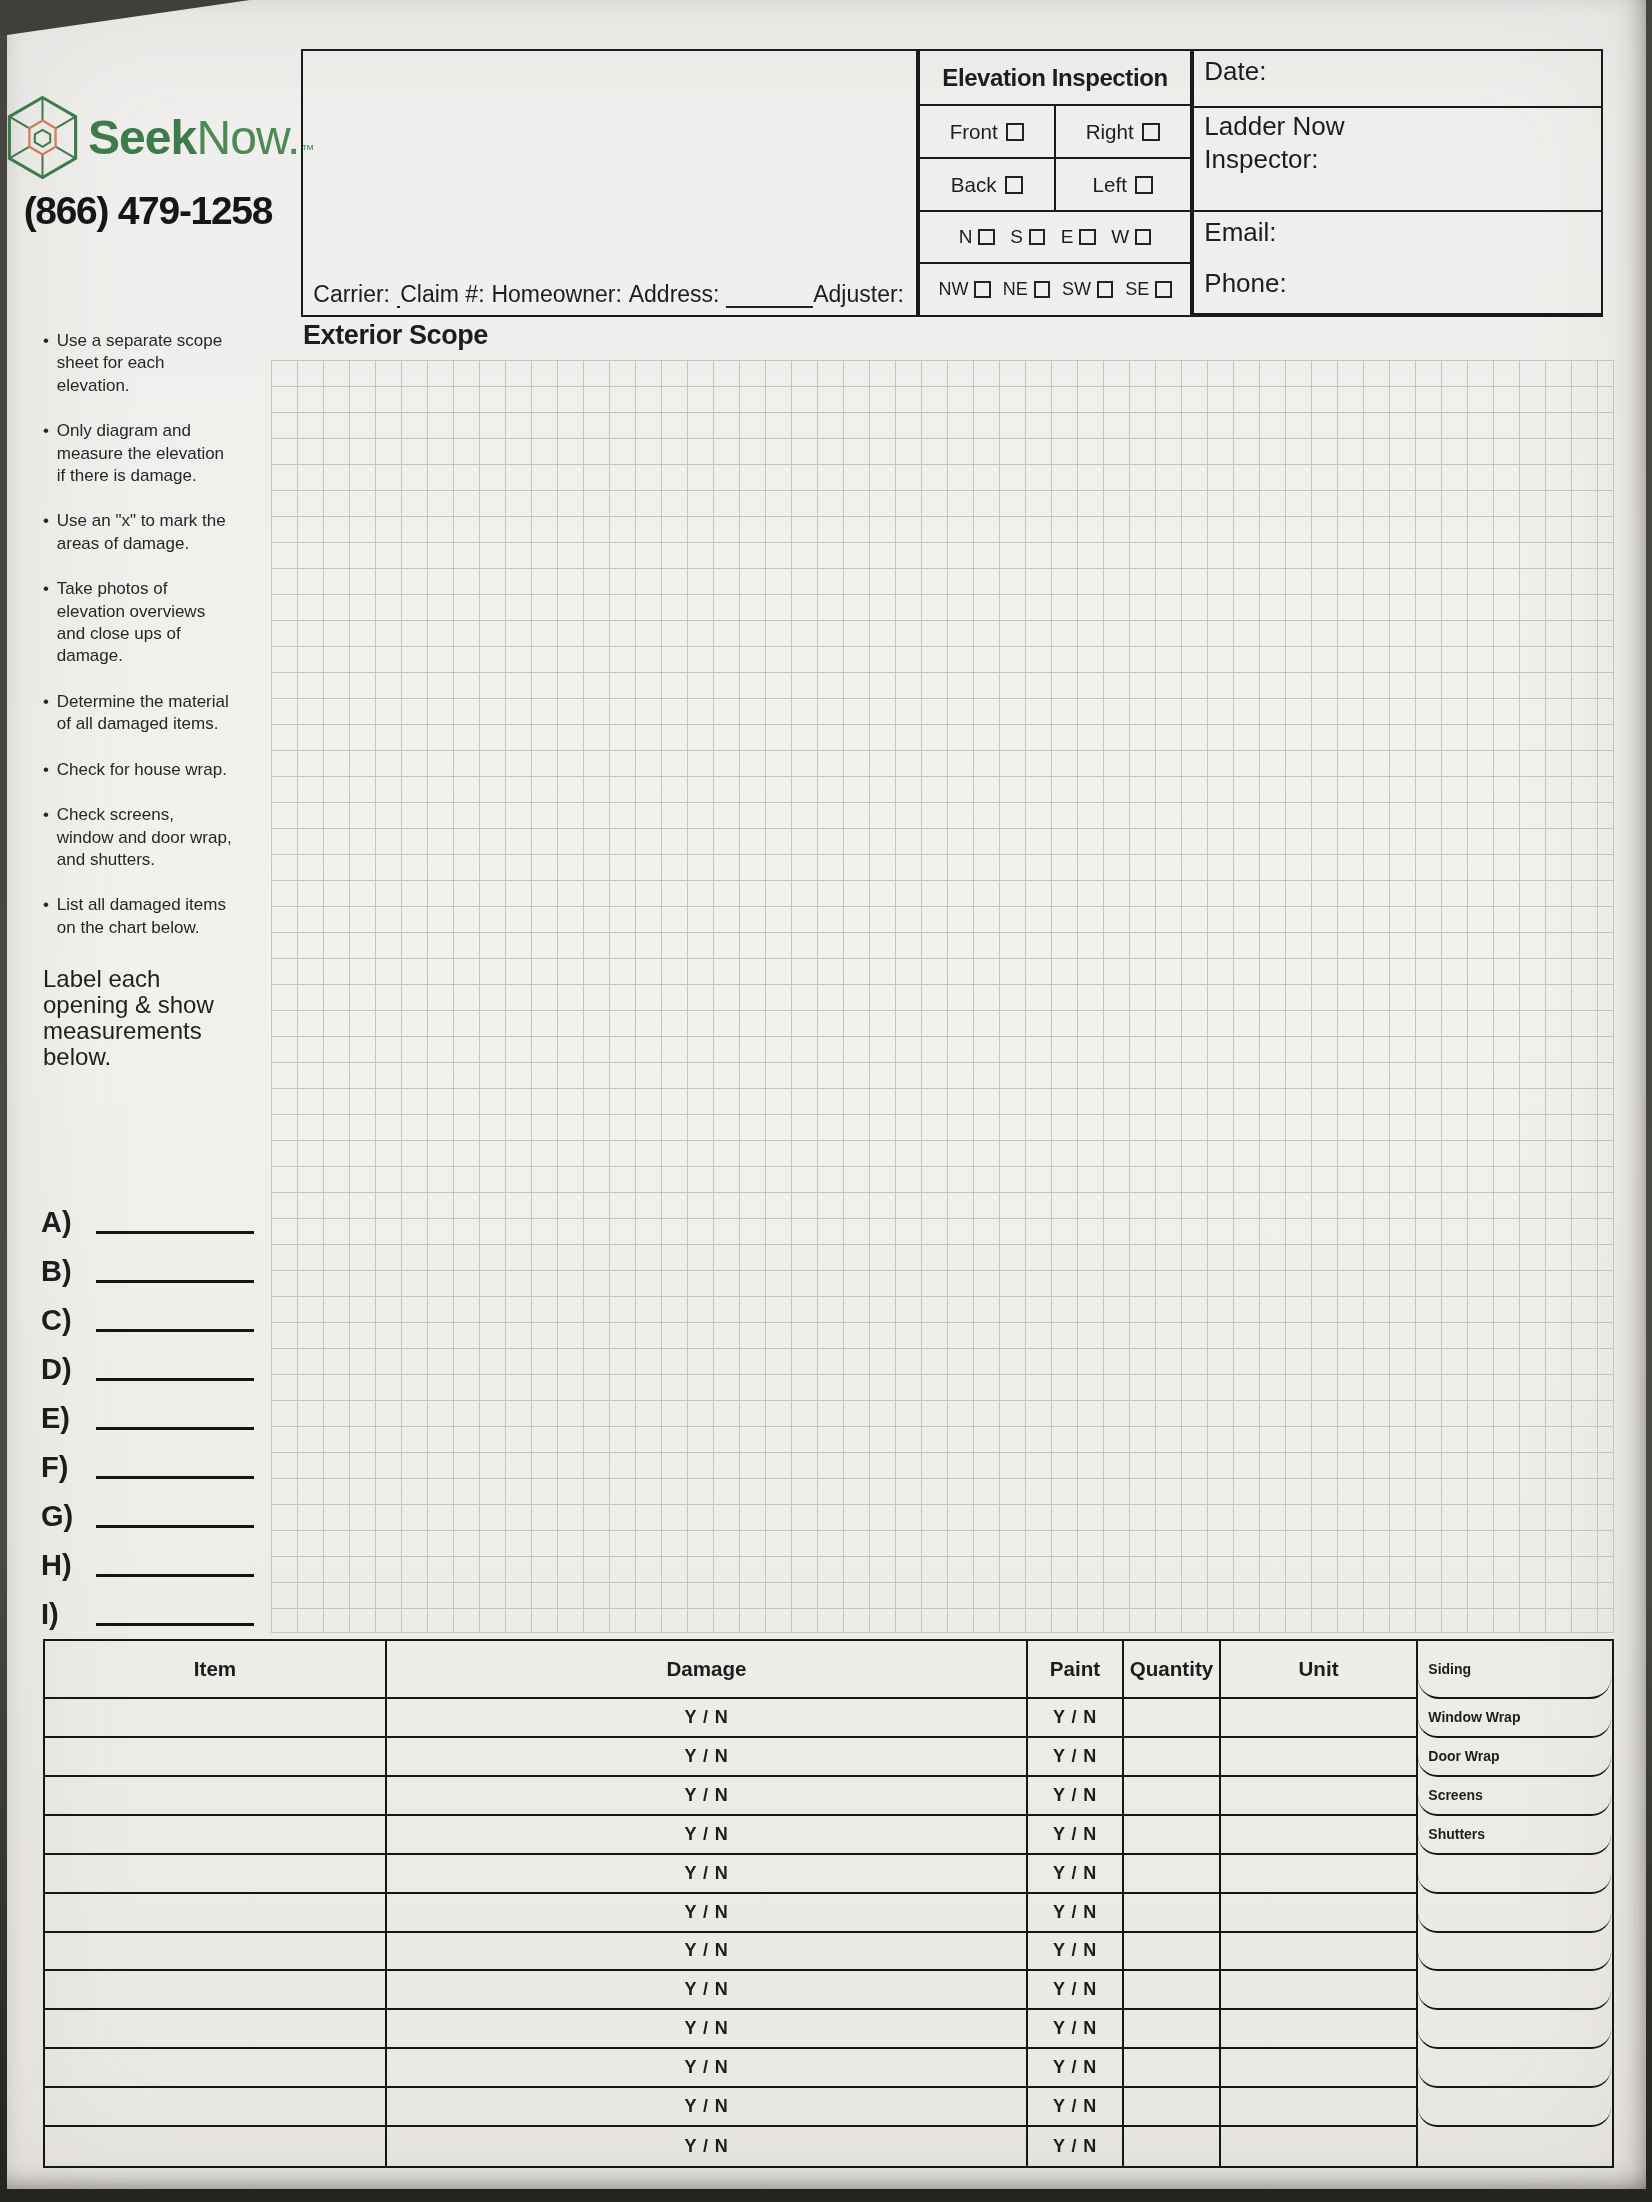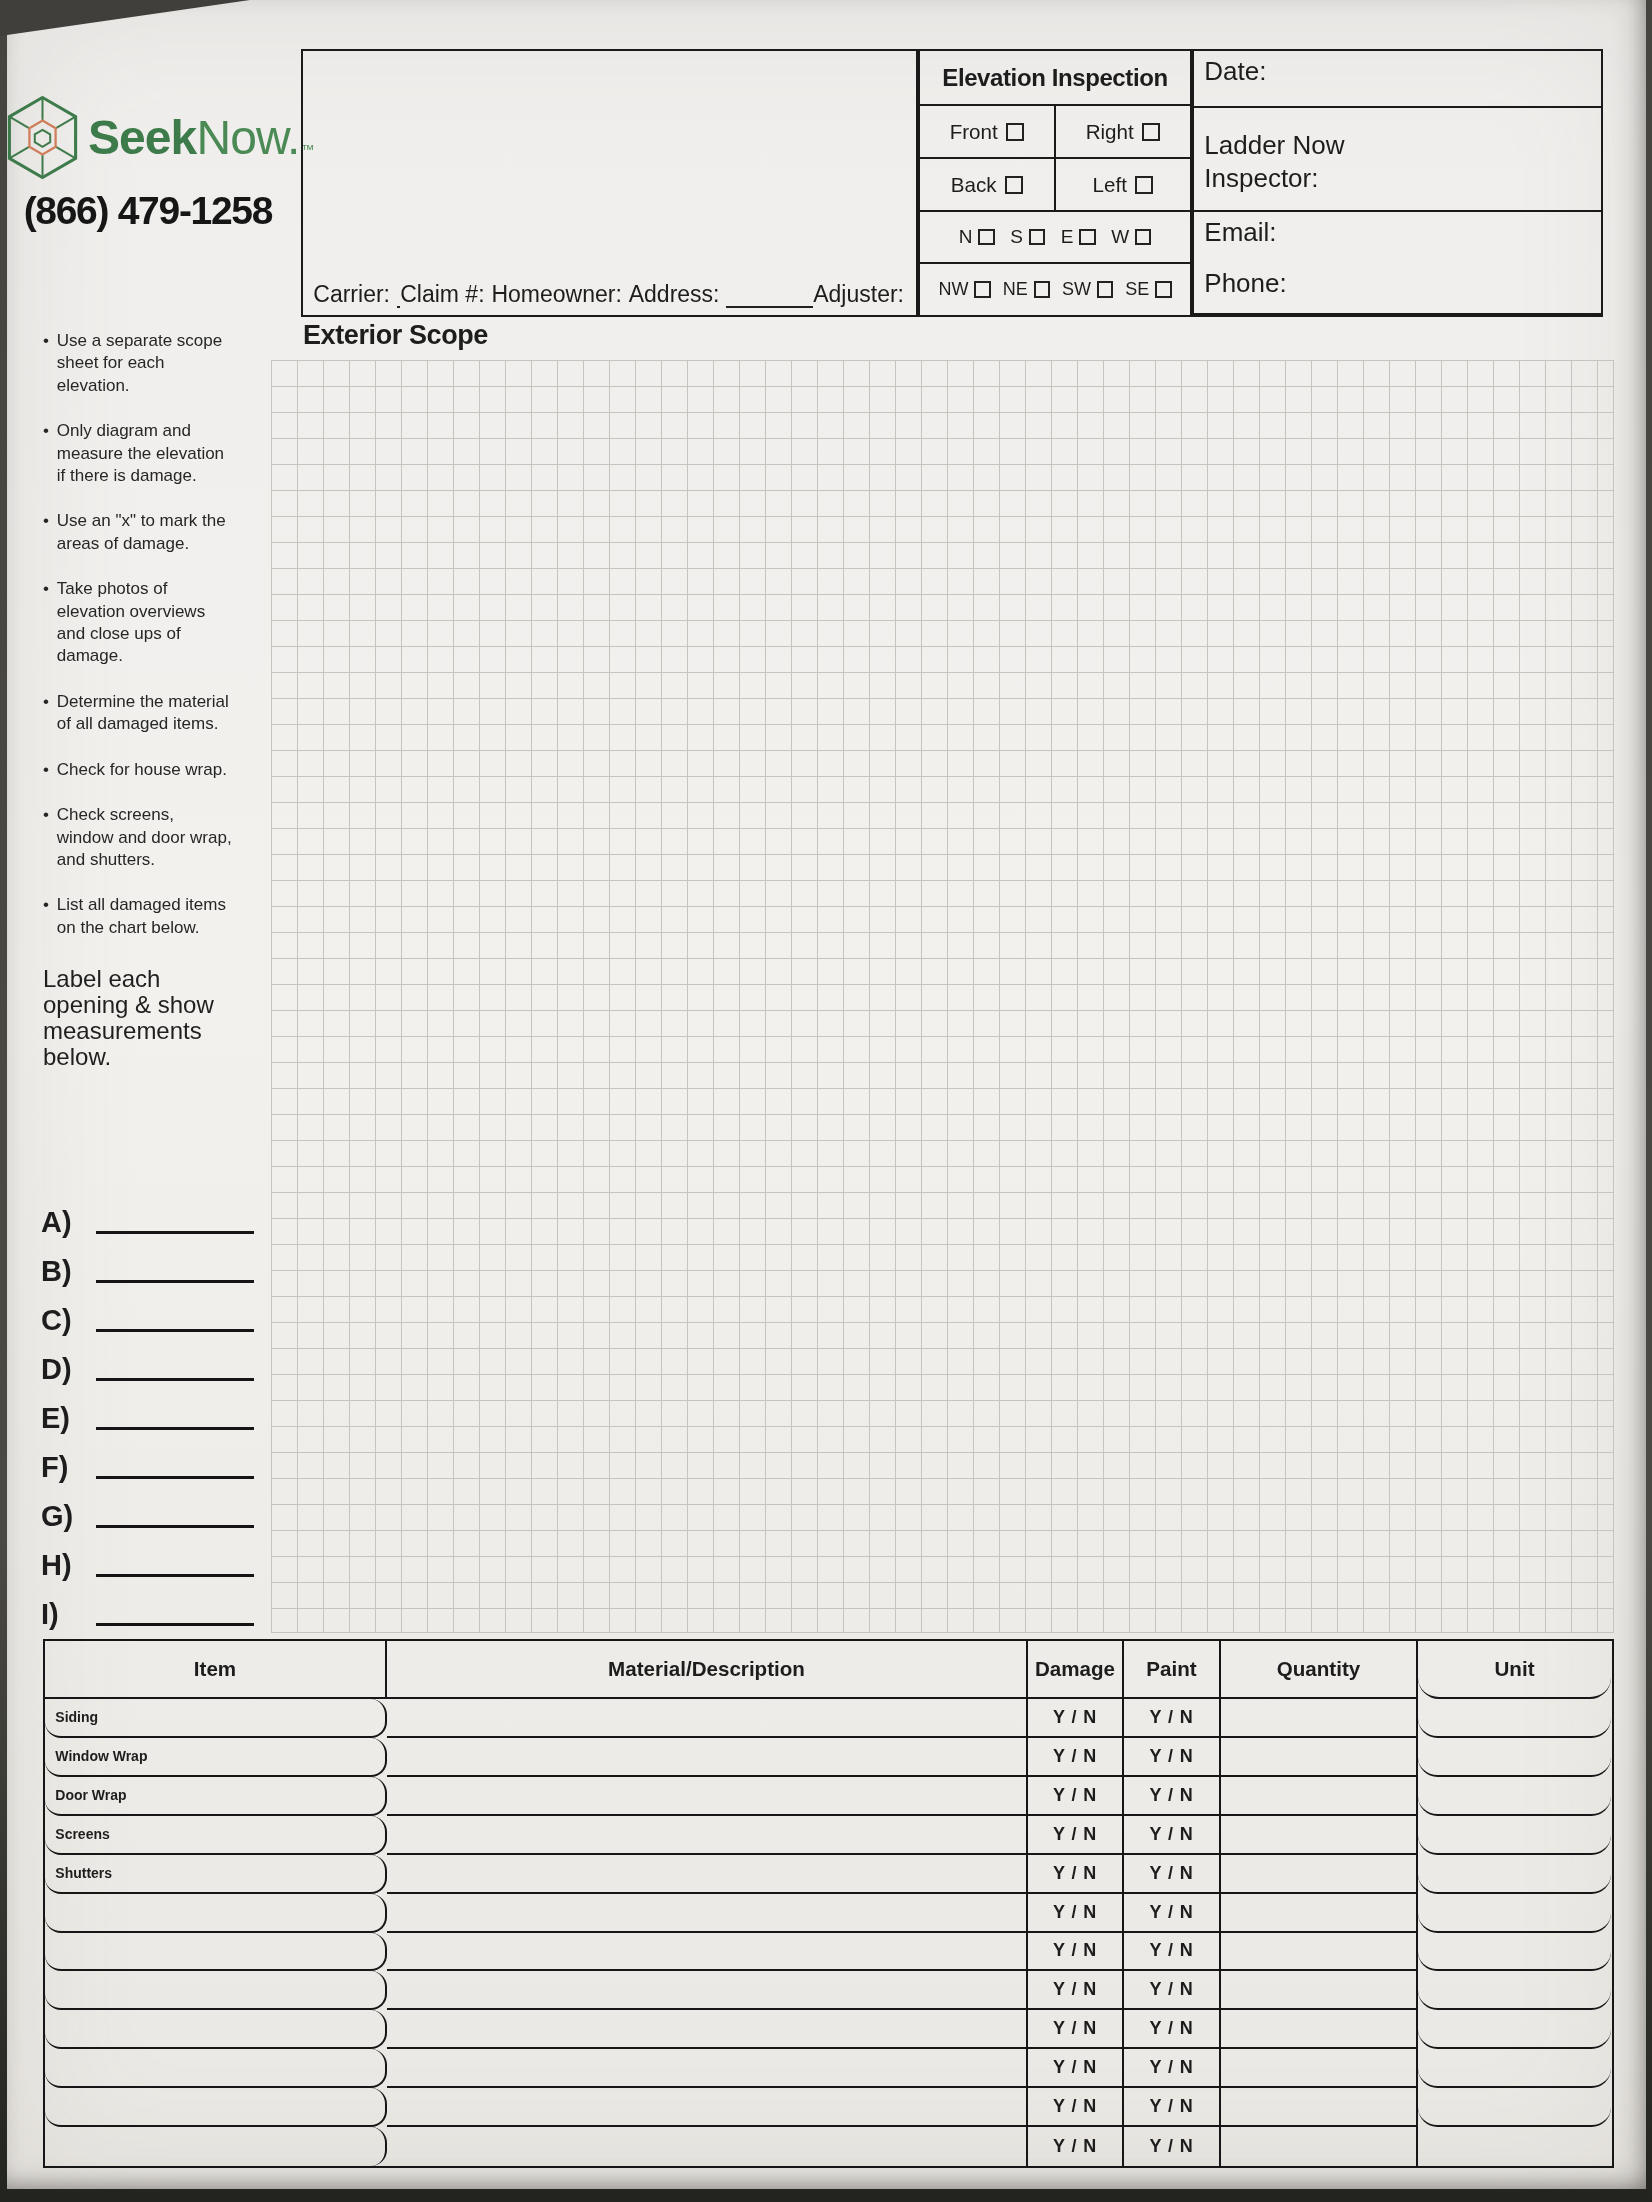--- a/index.html
+++ b/index.html
@@ -53,21 +53,21 @@
   .elev-row.compass { height:52px; align-items:center; justify-content:center; font-size:19px; gap:15.5px; }
   .elev-row.compass.inter { flex:1; gap:12px; font-size:18px; }
   .dirgrp { display:flex; align-items:center; }
   .cb { width:18px; height:18px; border:2.6px solid #222; display:inline-block; margin-left:8.6px; background:transparent; }
   .cb.sm { width:16.3px; height:16.3px; border-width:2.2px; margin-left:6px; }
 
   
   .meta-box { left:1192px; top:49px; width:411px; height:268px; border:2.6px solid #1a1a1a; display:flex; flex-direction:column; }
   .mrow { padding:5.2px 10.3px; font-size:26px; border-bottom:2.6px solid #1a1a1a; }
   .mrow.r1 { height:57px; }
-  .mrow.r2 { height:104px; line-height:33px; padding-top:21px; }
+  .mrow.r2 { height:104px; line-height:33px; padding-top:2px; }
   .mrow.r3 { height:52px; }
   .mrow.r4 { flex:1; border-bottom:none; }
 
   
   .scope-title { left:303px; top:320px; font-size:27px; font-weight:700; letter-spacing:-0.4px; }
   .grid {
     left:271px; top:360px; width:1343px; height:1273px;
     background-image:
       linear-gradient(to right, #c6c4bf 0.9px, transparent 0.9px),
       linear-gradient(to bottom, #c6c4bf 0.9px, transparent 0.9px);
@@ -306,21 +306,20 @@
       <span class="mline"></span>
     </div>
     <div class="m-item">
       <span class="mlabel">I)</span>
       <span class="mline"></span>
     </div>
   </div>
 
   <div class="abs dtable">
     <div class="th">Item</div>
-    <div class="th">Material/Description</div>
     <div class="th">Damage</div>
     <div class="th">Paint</div>
     <div class="th">Quantity</div>
     <div class="th">Unit</div>
 
     <div class="td item">Siding</div>
     <div class="td"></div>
     <div class="td yn">Y / N</div>
     <div class="td yn">Y / N</div>
     <div class="td"></div>

